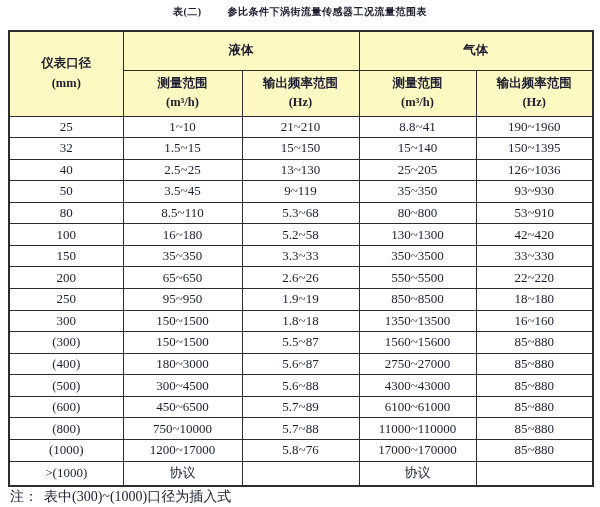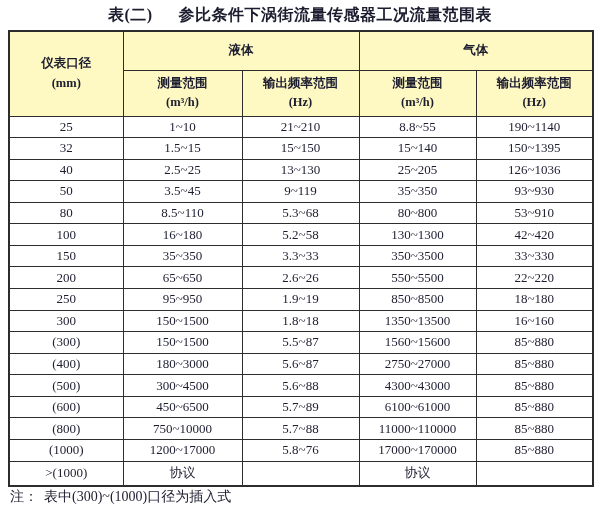--- a/index.html
+++ b/index.html
@@ -7,21 +7,21 @@
     width:600px; height:507px;
     background:#ffffff;
     font-family:"Liberation Serif","DejaVu Serif",serif;
     color:#1d1d30;
     position:relative;
     overflow:hidden;
   }
   .title {
     position:absolute; top:5px; left:0; width:100%;
     text-align:center;
-    font-size:16px; font-weight:bold;
+    font-size:10px; font-weight:bold;
     letter-spacing:0.5px;
     white-space:nowrap;
   }
   .title-gap { display:inline-block; width:26px; }
   table.flow-table {
     position:absolute; left:8px; top:30px;
     width:584px; height:457px;
     border-collapse:collapse;
     table-layout:fixed;
     border:2px solid #2d2d2d;
@@ -93,22 +93,22 @@
         <div>输出频率范围</div>
         <div>(Hz)</div>
       </th>
     </tr>
   </thead>
   <tbody>
       <tr>
     <td>25</td>
     <td>1~10</td>
     <td>21~210</td>
-    <td>8.8~55</td>
-    <td>190~1140</td>
+    <td>8.8~41</td>
+    <td>190~1960</td>
   </tr>
       <tr>
     <td>32</td>
     <td>1.5~15</td>
     <td>15~150</td>
     <td>15~140</td>
     <td>150~1395</td>
   </tr>
       <tr>
     <td>40</td>

